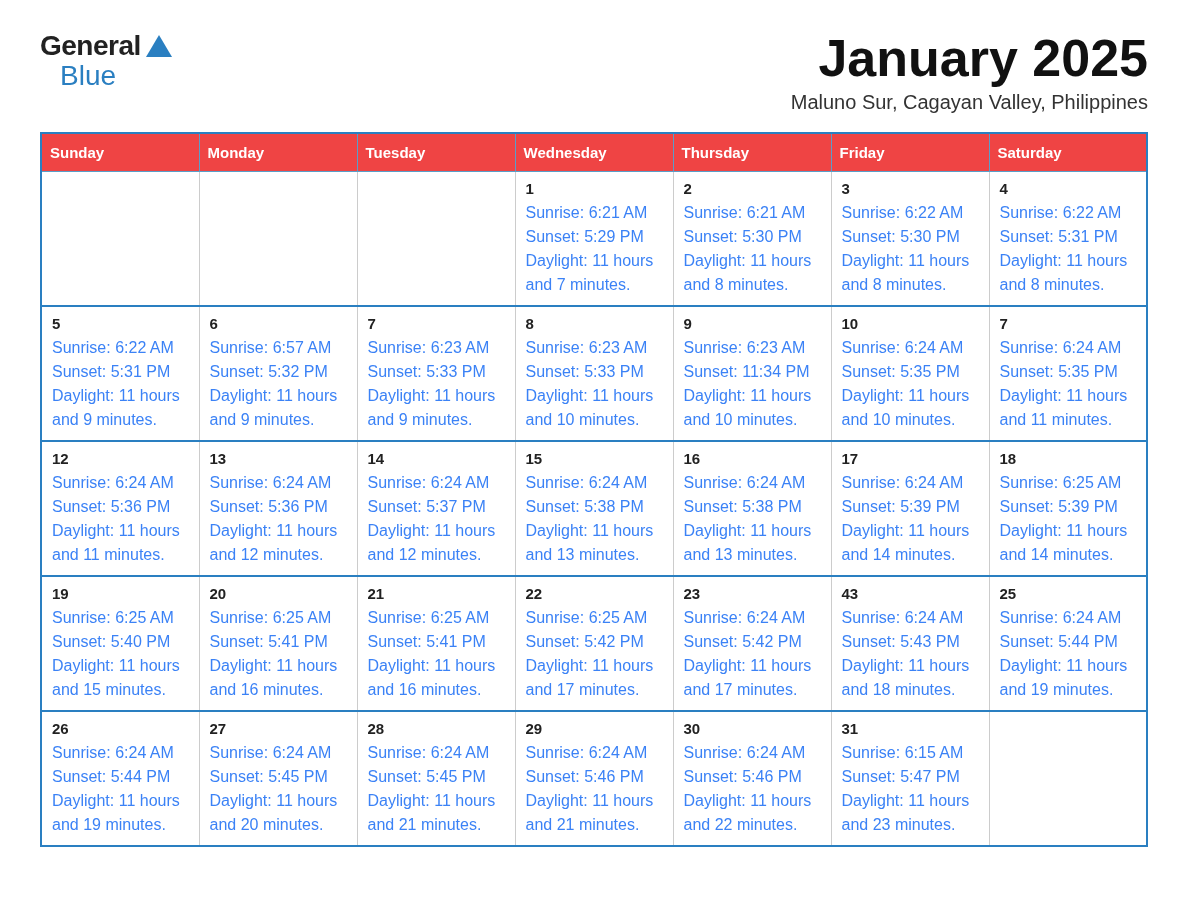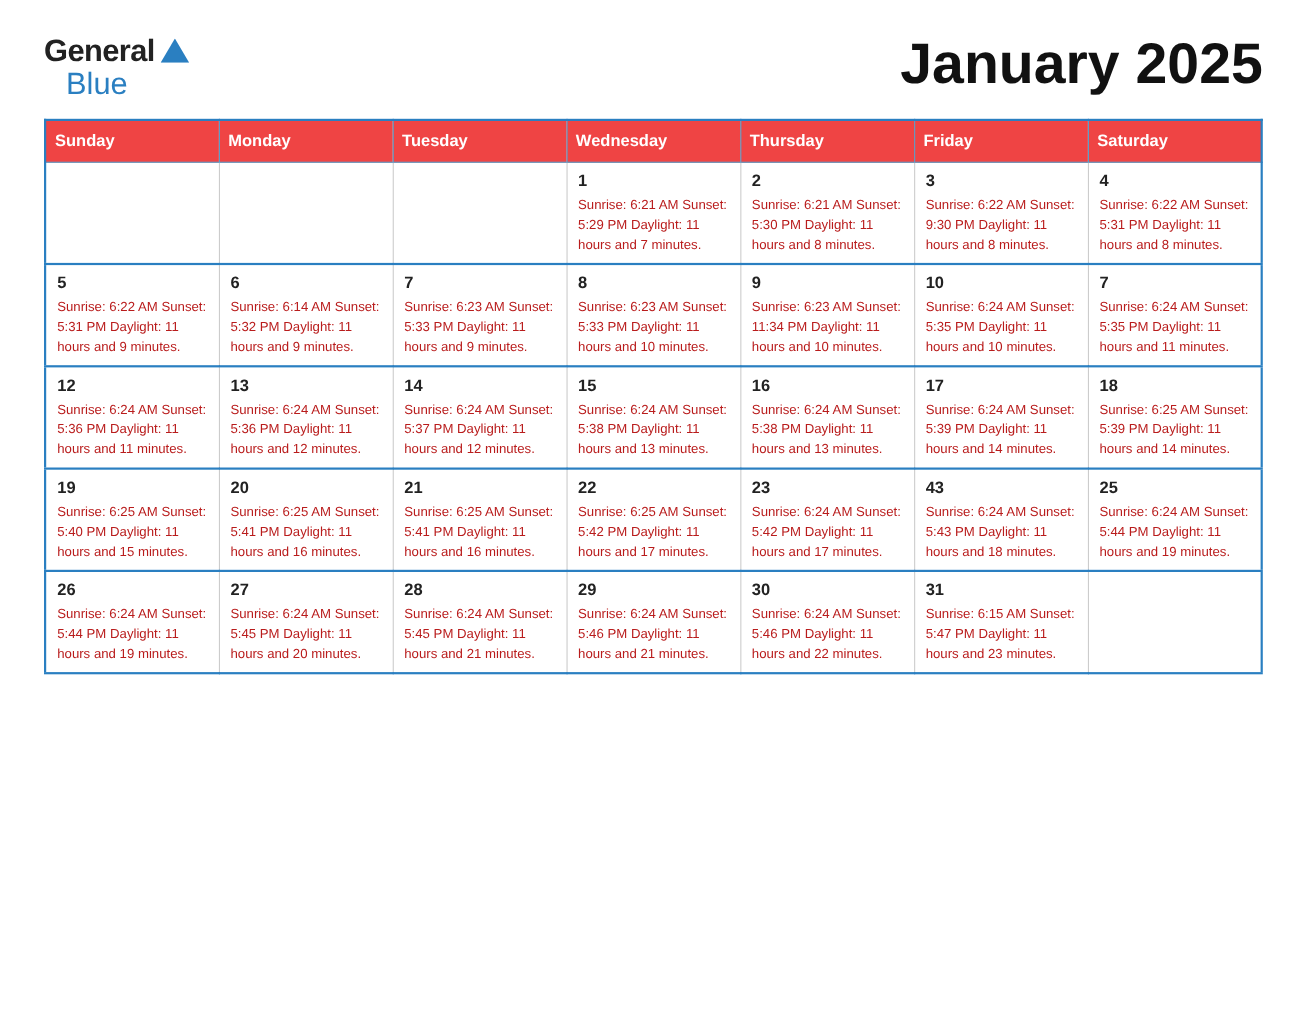--- a/index.html
+++ b/index.html
@@ -63,22 +63,22 @@
       width: 14.28%;
     }
     .day-number {
       font-size: 15px;
       font-weight: bold;
       color: #222;
       display: block;
       margin-bottom: 4px;
     }
     .day-info {
-      font-size: 12px;
-      color: #b91c1c;
+      font-size: 16px;
+      color: #3b82f6;
       line-height: 1.5;
     }
     .empty-cell {
       background: #fff;
     }
     .logo-wrapper {
       display: flex;
       flex-direction: column;
     }
     .logo-line1 {
@@ -104,20 +104,21 @@
       <span style="display:inline-block;margin:0 3px;position:relative;top:2px;">
         <svg width="26" height="22" viewBox="0 0 26 22">
           <polygon points="13,0 26,22 0,22" fill="#2a7fc1"></polygon>
         </svg>
       </span>
     </div>
     <div class="logo-line2">Blue</div>
   </div>
   <div class="title-block">
     <div class="main-title">January 2025</div>
+    <div class="subtitle">Maluno Sur, Cagayan Valley, Philippines</div>
   </div>
 </div>
 
 <table class="calendar">
   <thead>
     <tr>
     <th>Sunday</th>
         <th>Monday</th>
         <th>Tuesday</th>
         <th>Wednesday</th>
@@ -139,40 +140,40 @@
         </td>
         <td>
           <span class="day-number">2</span>
           <div class="day-info">Sunrise: 6:21 AM
 Sunset: 5:30 PM
 Daylight: 11 hours and 8 minutes.</div>
         </td>
         <td>
           <span class="day-number">3</span>
           <div class="day-info">Sunrise: 6:22 AM
-Sunset: 9:30 PM
+Sunset: 5:30 PM
 Daylight: 11 hours and 8 minutes.</div>
         </td>
         <td>
           <span class="day-number">4</span>
           <div class="day-info">Sunrise: 6:22 AM
 Sunset: 5:31 PM
 Daylight: 11 hours and 8 minutes.</div>
         </td>
       </tr>
       <tr>
         <td>
           <span class="day-number">5</span>
           <div class="day-info">Sunrise: 6:22 AM
 Sunset: 5:31 PM
 Daylight: 11 hours and 9 minutes.</div>
         </td>
         <td>
           <span class="day-number">6</span>
-          <div class="day-info">Sunrise: 6:14 AM
+          <div class="day-info">Sunrise: 6:57 AM
 Sunset: 5:32 PM
 Daylight: 11 hours and 9 minutes.</div>
         </td>
         <td>
           <span class="day-number">7</span>
           <div class="day-info">Sunrise: 6:23 AM
 Sunset: 5:33 PM
 Daylight: 11 hours and 9 minutes.</div>
         </td>
         <td>

